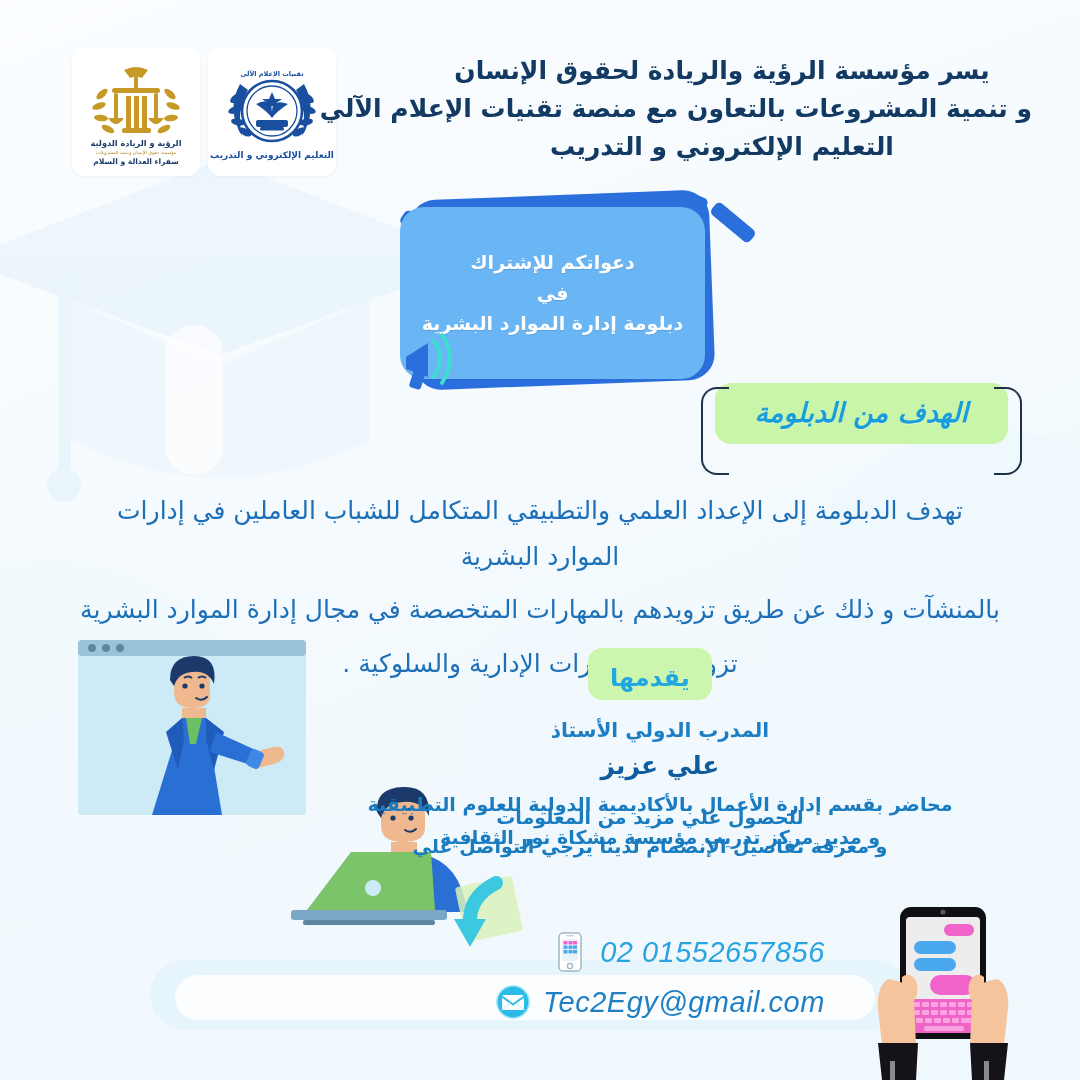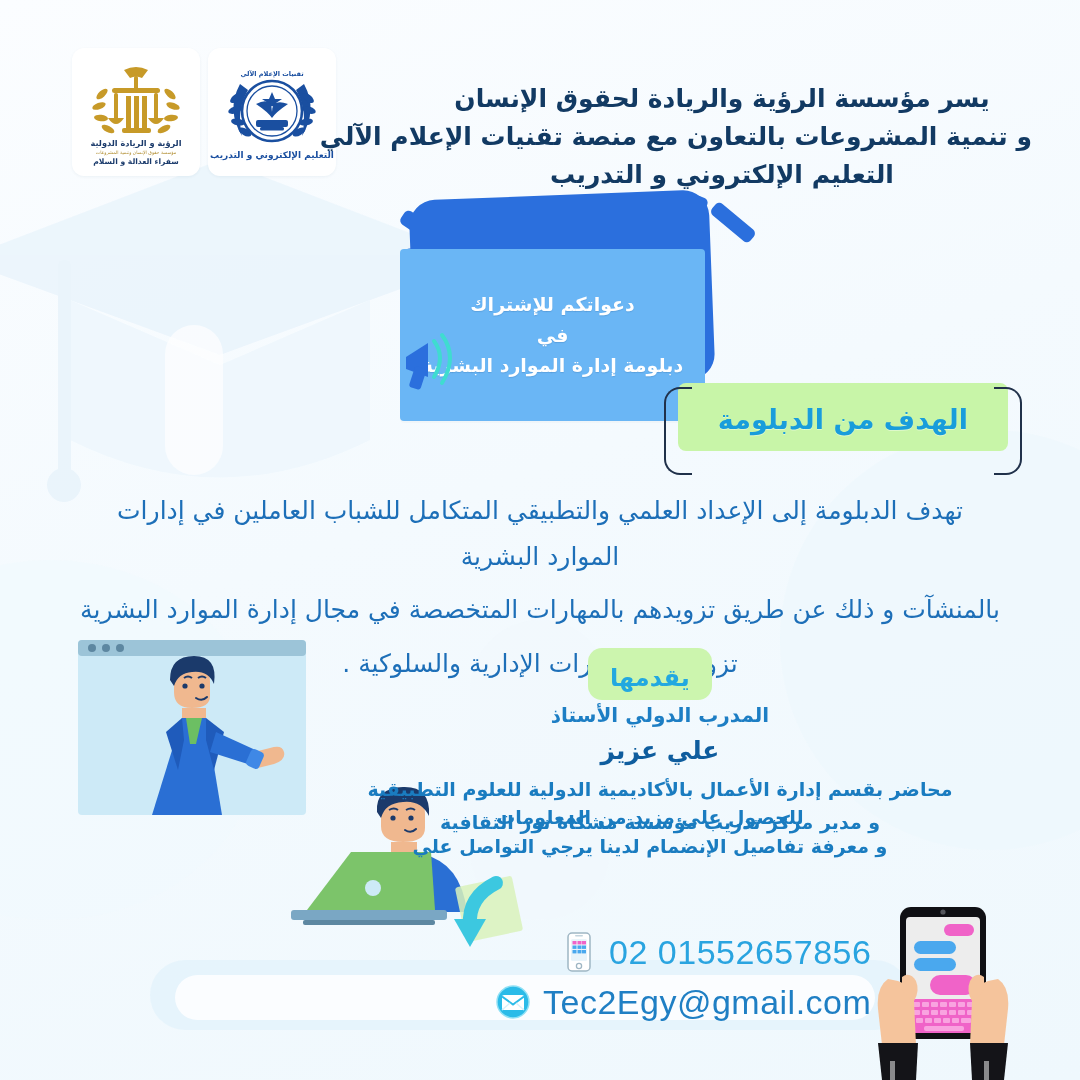--- a/index.html
+++ b/index.html
@@ -45,54 +45,52 @@
   .logo-card{
     width:128px;height:128px;background:#ffffff;border-radius:12px;
     display:flex;align-items:center;justify-content:center;
     box-shadow:0 1px 3px rgba(20,60,110,.06);
   }
   .header-text{
     position:absolute;right:48px;top:52px;width:620px;
     text-align:center;z-index:5;
     color:#123a63;font-weight:bold;font-size:25px;line-height:1.52;
     letter-spacing:0;
-    margin-top:28px;
   }
   .header-text div{white-space:nowrap;}
 
   
   .bubble-wrap{position:absolute;left:390px;top:185px;width:360px;height:215px;z-index:6;}
   .bubble-back{
     position:absolute;left:22px;top:10px;width:300px;height:190px;
     background:#2b6fdd;border-radius:26px;transform:rotate(-2.2deg);
   }
   .bubble-main{
     position:absolute;left:10px;top:22px;width:305px;height:172px;
-    background:#6ab6f5;border-radius:4px;
+    background:#6ab6f5;border-radius:24px;
     display:flex;flex-direction:column;align-items:center;justify-content:center;
     box-shadow:0 2px 0 rgba(0,0,0,.02);
-    margin-top:42px;
   }
   .bubble-main .line{
     color:#ffffff;font-weight:bold;font-size:19px;line-height:1.62;
     text-align:center;white-space:nowrap;
     text-shadow:0 1px 1px rgba(20,70,130,.18);
   }
   .spark{position:absolute;background:#2b6fdd;border-radius:5px;}
   .s1{left:8px;top:38px;width:56px;height:16px;transform:rotate(34deg);}
   .s2{left:14px;top:66px;width:46px;height:15px;transform:rotate(8deg);}
   .s3{left:294px;top:10px;width:16px;height:52px;transform:rotate(22deg);}
   .s4{left:318px;top:30px;width:50px;height:15px;transform:rotate(40deg);}
   .megaphone{position:absolute;left:8px;top:140px;width:80px;height:70px;}
 
   
   .goal-badge{position:absolute;right:72px;top:383px;z-index:6;}
   .goal-chip{
-    position:relative;background:#c8f5a8;border-radius:8px;
-    padding:21px 40px 16px 40px;display:inline-block;
+    position:relative;background:#c8f5a8;border-radius:16px;
+    padding:14px 40px 16px 40px;display:inline-block;font-style:italic;
   }
   .goal-chip span{
     color:#199ddb;font-weight:bold;font-size:27px;white-space:nowrap;
     text-shadow:0 1px 0 rgba(255,255,255,.4);
   }
   .bracket{position:absolute;top:4px;width:26px;height:84px;border:2.5px solid #20314a;}
   .bracket.left{left:-14px;border-right:none;border-radius:16px 0 0 16px;}
   .bracket.right{right:-14px;border-left:none;border-radius:0 16px 16px 0;}
 
   
@@ -106,34 +104,34 @@
   
   .presents-chip{
     position:absolute;left:588px;top:648px;z-index:6;
     background:#ccf5ae;border-radius:14px;padding:16px 22px 8px 22px;
   }
   .presents-chip span{color:#22a8e0;font-weight:bold;font-size:24px;white-space:nowrap;}
 
   .trainer{
     position:absolute;left:340px;top:700px;width:640px;z-index:6;text-align:center;
   }
-  .trainer .role{color:#1d7ec4;font-size:20px;font-weight:600;line-height:1.5;}
+  .trainer .role{color:#1d7ec4;font-size:20px;font-weight:600;line-height:1.5;margin-top:15px;}
   .trainer .name{color:#0f5d9e;font-size:25px;font-weight:bold;line-height:1.55;margin-top:2px;}
   .trainer .cred{color:#1a7cc0;font-size:19px;font-weight:bold;line-height:1.52;margin-top:4px;}
 
   
   .contact-lead{
     position:absolute;left:400px;top:803px;width:500px;z-index:6;text-align:center;
     color:#1a7cc0;font-size:19px;font-weight:bold;line-height:1.55;
   }
   .contact-rows{position:absolute;left:495px;top:930px;z-index:7;}
   .crow{display:flex;flex-direction:row-reverse;align-items:center;justify-content:flex-end;gap:12px;margin-bottom:6px;}
   .crow .val{
-    direction:ltr;color:#2aa4e0;font-size:34px;font-weight:500;
-    font-family:"Liberation Sans",sans-serif;letter-spacing:.5px;white-space:nowrap;
+    direction:ltr;color:#2aa4e0;font-size:29px;font-weight:500;
+    font-family:"Liberation Sans",sans-serif;letter-spacing:.5px;white-space:nowrap;font-style:italic;
   }
   .crow.mail .val{color:#1f7fc4;}
   .ico{width:36px;height:44px;flex:0 0 auto;display:flex;align-items:center;justify-content:center;}
 
   
   .illus-video{position:absolute;left:78px;top:640px;width:228px;height:175px;z-index:4;}
   .illus-laptop{position:absolute;left:285px;top:770px;width:200px;height:160px;z-index:4;}
   .illus-arrow{position:absolute;left:448px;top:875px;width:80px;height:80px;z-index:5;}
   .illus-hands{position:absolute;left:858px;top:905px;width:190px;height:175px;z-index:5;}
 

